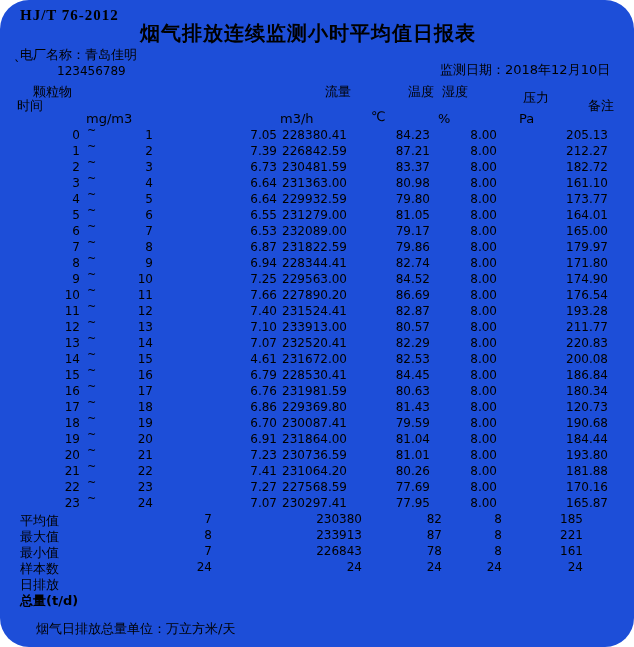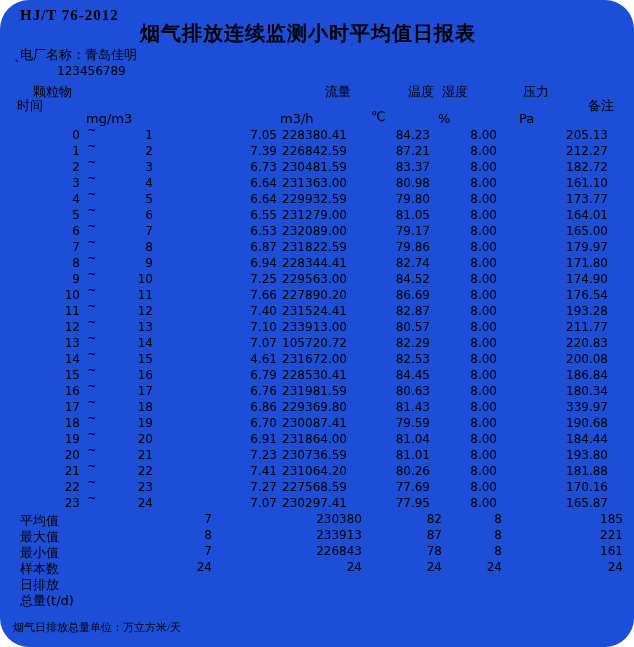--- a/index.html
+++ b/index.html
@@ -28,21 +28,21 @@
   }
   .hdr{font-size:13px;}
   .plant{left:20px;top:46px;}
   .tick{left:14px;top:58px;font-size:13px;}
   .plant-code{left:57px;top:64px;}
   .date-line{left:440px;top:61px;}
   .col-pm{left:33px;top:83px;}
   .col-flow{left:325px;top:83px;}
   .col-temp{left:408px;top:83px;}
   .col-hum{left:442px;top:83px;}
-  .col-press{left:523px;top:83px;}
+  .col-press{left:523px;top:89px;}
   .col-time{left:17px;top:97px;}
   .col-remark{left:588px;top:97px;}
   .unit{top:111px;font-size:13px;}
   .u-pm{left:86px;}
   .u-flow{left:280px;}
   .u-temp{left:371px;top:109px;}
   .u-hum{left:438px;}
   .u-press{left:519px;}
 
   .rows-box{position:absolute;left:0;top:0;width:634px;}
@@ -56,35 +56,36 @@
   .c-flow{left:250px;width:97px;}
   .c-temp{left:350px;width:80px;}
   .c-hum{left:430px;width:67px;}
   .c-press{left:490px;width:90px;margin-left:28px;}
   
   .s-label{left:20px;text-align:left;font-size:13px;}
   .s-pm{left:120px;width:92px;}
   .s-flow{left:270px;width:92px;}
   .s-temp{left:370px;width:72px;}
   .s-hum{left:440px;width:62px;}
-  .s-press{left:528px;width:83px;padding-left:12px;}
-
-  .footer-note{left:13px;top:620px;font-size:11px;font-family:Liberation Serif, serif;}
+  .s-press{left:488px;width:83px;padding-left:12px;}
+
+  .footer-note{left:36px;top:620px;font-size:13px;}
 </style>
 </head>
 <body>
 
 <div class="page">
 
   <div class="abs std-code">HJ/T 76-2012</div>
   <div class="abs hdr plant"><span>电厂名称：</span><span>青岛佳明</span></div>
 
   <div class="abs title">烟气排放连续监测小时平均值日报表</div>
   <div class="abs tick">`</div>
   <div class="abs plant-code">123456789</div>
+  <div class="abs hdr date-line"><span>监测日期：</span><span>2018年12月10日</span></div>
 
   <div class="abs hdr col-pm">颗粒物</div>
   <div class="abs hdr col-flow">流量</div>
   <div class="abs hdr col-temp">温度</div>
   <div class="abs hdr col-hum">湿度</div>
   <div class="abs hdr col-press">压力</div>
   <div class="abs hdr col-time">时间</div>
   <div class="abs hdr col-remark">备注</div>
 
   <div class="abs unit u-pm">mg/m3</div>
@@ -222,21 +223,21 @@
         <div class="cell c-flow">233913.00</div>
         <div class="cell c-temp">80.57</div>
         <div class="cell c-hum">8.00</div>
         <div class="cell c-press">211.77</div>
       </div>
       <div class="row" style="top: 336px;">
         <div class="cell c-start">13</div>
         <div class="cell c-tilde">~</div>
         <div class="cell c-end">14</div>
         <div class="cell c-pm">7.07</div>
-        <div class="cell c-flow">105720.72</div>
+        <div class="cell c-flow">232520.41</div>
         <div class="cell c-temp">82.29</div>
         <div class="cell c-hum">8.00</div>
         <div class="cell c-press">220.83</div>
       </div>
       <div class="row" style="top: 352px;">
         <div class="cell c-start">14</div>
         <div class="cell c-tilde">~</div>
         <div class="cell c-end">15</div>
         <div class="cell c-pm">4.61</div>
         <div class="cell c-flow">231672.00</div>
@@ -265,21 +266,21 @@
         <div class="cell c-press">180.34</div>
       </div>
       <div class="row" style="top: 400px;">
         <div class="cell c-start">17</div>
         <div class="cell c-tilde">~</div>
         <div class="cell c-end">18</div>
         <div class="cell c-pm">6.86</div>
         <div class="cell c-flow">229369.80</div>
         <div class="cell c-temp">81.43</div>
         <div class="cell c-hum">8.00</div>
-        <div class="cell c-press">339.97</div>
+        <div class="cell c-press">120.73</div>
       </div>
       <div class="row" style="top: 416px;">
         <div class="cell c-start">18</div>
         <div class="cell c-tilde">~</div>
         <div class="cell c-end">19</div>
         <div class="cell c-pm">6.70</div>
         <div class="cell c-flow">230087.41</div>
         <div class="cell c-temp">79.59</div>
         <div class="cell c-hum">8.00</div>
         <div class="cell c-press">190.68</div>
@@ -369,21 +370,21 @@
         <div class="cell s-press">24</div>
       </div>
       <div class="row" style="top: 576px;">
         <div class="cell s-label">日排放</div>
         <div class="cell s-pm"></div>
         <div class="cell s-flow"></div>
         <div class="cell s-temp"></div>
         <div class="cell s-hum"></div>
         <div class="cell s-press"></div>
       </div>
-      <div class="row" style="top: 592px;">
+      <div class="row" style="top: 592px; font-weight: bold;">
         <div class="cell s-label">总量(t/d)</div>
         <div class="cell s-pm"></div>
         <div class="cell s-flow"></div>
         <div class="cell s-temp"></div>
         <div class="cell s-hum"></div>
         <div class="cell s-press"></div>
       </div>
     </div>
 
   <div class="abs footer-note">烟气日排放总量单位：万立方米/天</div>

